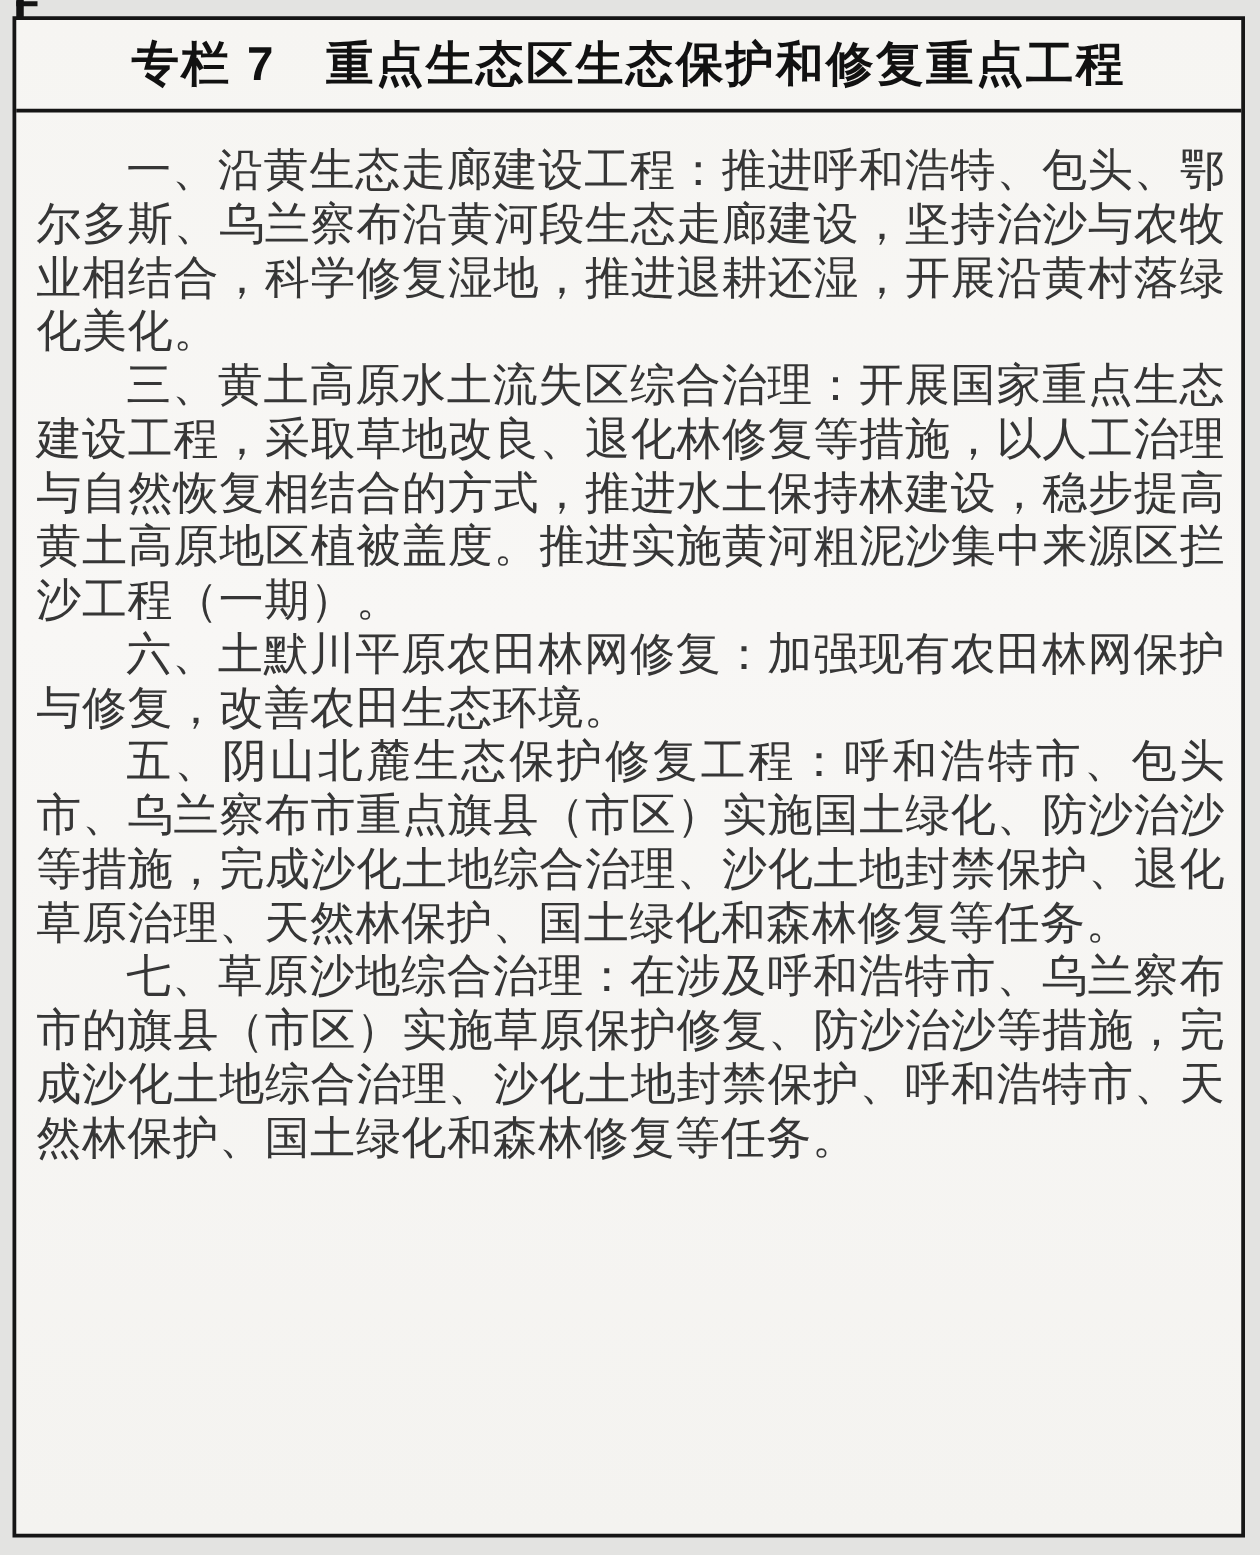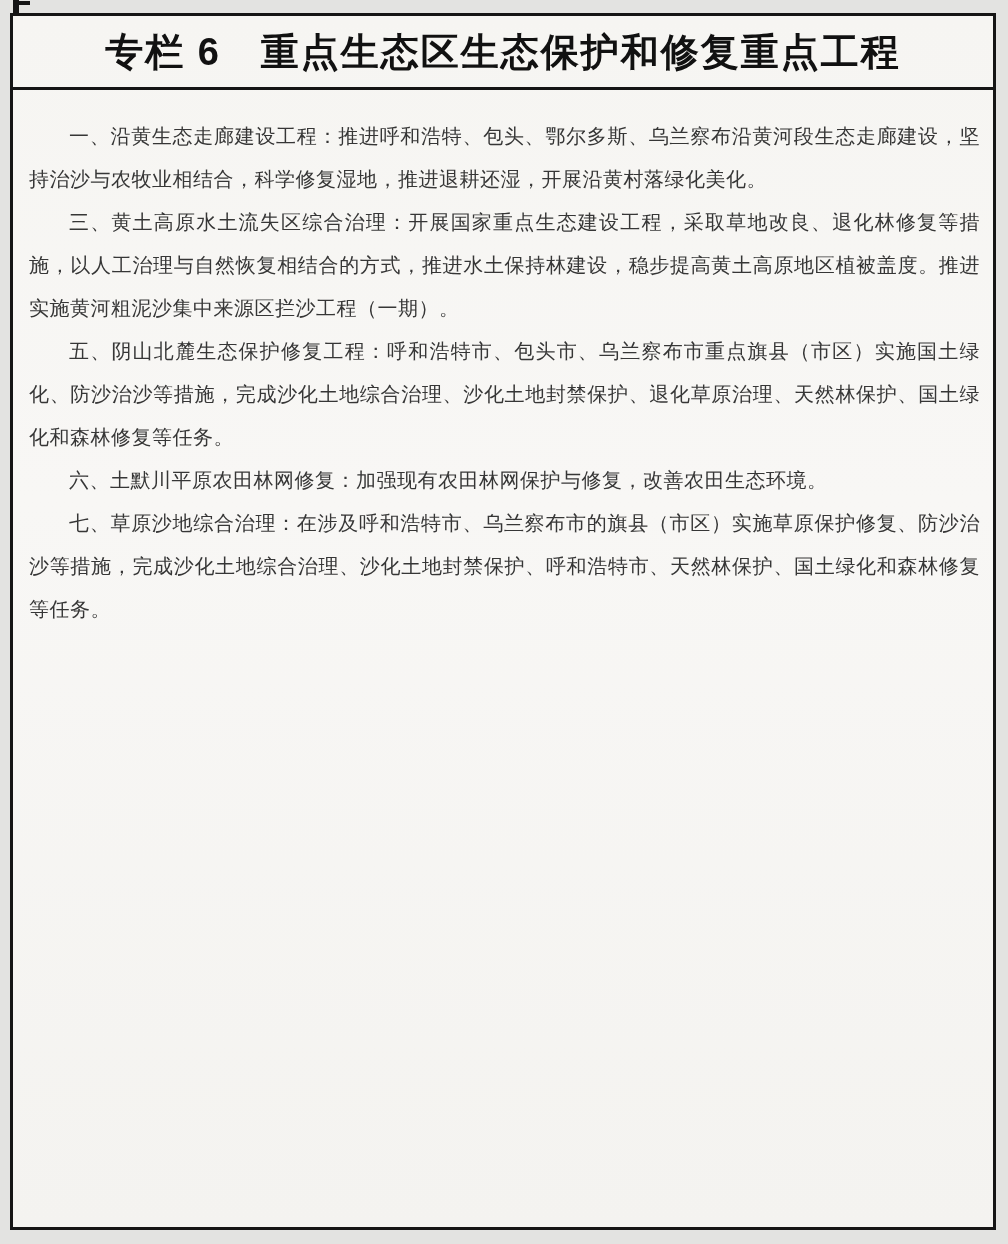--- a/index.html
+++ b/index.html
@@ -57,39 +57,39 @@
     letter-spacing: 2px;
     color: #111111;
     white-space: nowrap;
   }
   .panel-body {
     padding: 25px 13px 0 16px;
   }
   .panel-body p {
     margin: 0;
     font-family: "Liberation Serif", "DejaVu Serif", serif;
-    font-size: 20px;
+    font-size: 36px;
     line-height: 43px;
     color: #363636;
     text-indent: 2em;
     text-align: justify;
     text-justify: inter-character;
     letter-spacing: 0.5px;
   }
 </style>
 </head>
 <body>
 
 <div class="artifact-v"></div>
 <div class="artifact-h"></div>
 
 <div class="panel">
   <div class="title-band">
-    <h1 class="panel-title">专栏 6　重点生态区生态保护和修复重点工程</h1>
+    <h1 class="panel-title">专栏 7　重点生态区生态保护和修复重点工程</h1>
   </div>
   <div class="panel-body">
     <p>一、沿黄生态走廊建设工程：推进呼和浩特、包头、鄂尔多斯、乌兰察布沿黄河段生态走廊建设，坚持治沙与农牧业相结合，科学修复湿地，推进退耕还湿，开展沿黄村落绿化美化。</p>
     <p>三、黄土高原水土流失区综合治理：开展国家重点生态建设工程，采取草地改良、退化林修复等措施，以人工治理与自然恢复相结合的方式，推进水土保持林建设，稳步提高黄土高原地区植被盖度。推进实施黄河粗泥沙集中来源区拦沙工程（一期）。</p>
+    <p>六、土默川平原农田林网修复：加强现有农田林网保护与修复，改善农田生态环境。</p>
     <p>五、阴山北麓生态保护修复工程：呼和浩特市、包头市、乌兰察布市重点旗县（市区）实施国土绿化、防沙治沙等措施，完成沙化土地综合治理、沙化土地封禁保护、退化草原治理、天然林保护、国土绿化和森林修复等任务。</p>
-    <p>六、土默川平原农田林网修复：加强现有农田林网保护与修复，改善农田生态环境。</p>
     <p>七、草原沙地综合治理：在涉及呼和浩特市、乌兰察布市的旗县（市区）实施草原保护修复、防沙治沙等措施，完成沙化土地综合治理、沙化土地封禁保护、呼和浩特市、天然林保护、国土绿化和森林修复等任务。</p>
   </div>
 </div>
 
 </body></html>

